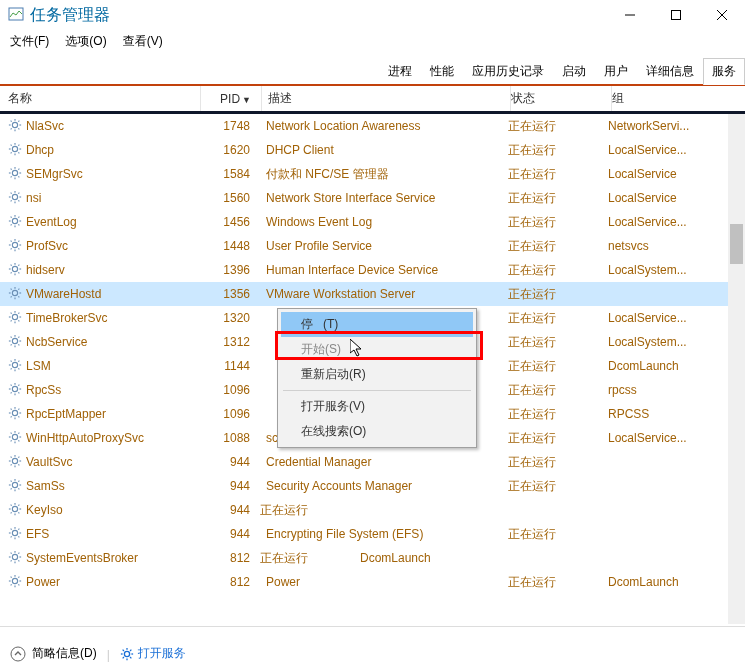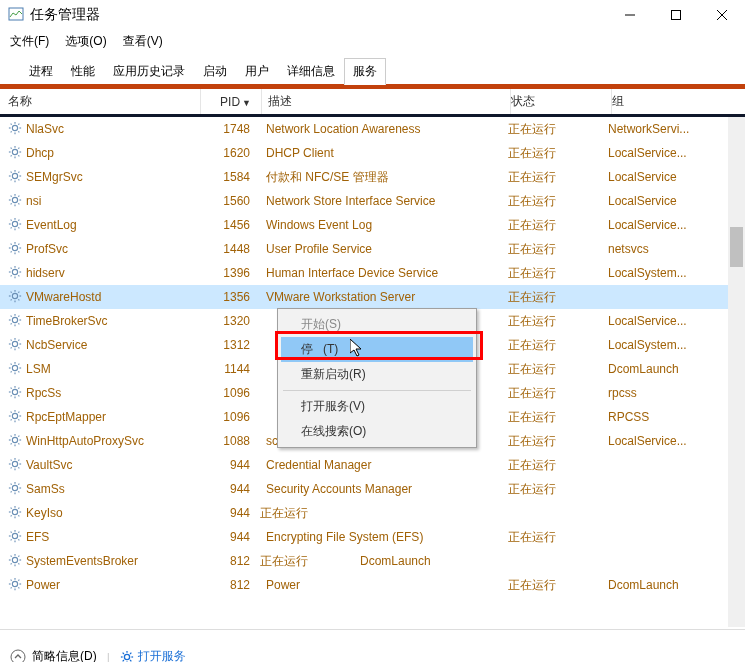--- a/index.html
+++ b/index.html
@@ -1,25 +1,25 @@
 <!DOCTYPE html>
 <html><head>
 <meta charset="utf-8">
 <style>
 * { margin: 0; padding: 0; box-sizing: border-box; font-family: "Microsoft YaHei", "Segoe UI", sans-serif; }
 body { background: #fff; width: 745px; height: 662px; overflow: hidden; position: relative; }
 .titlebar { height: 30px; display: flex; align-items: center; padding: 0 0 0 8px; }
 .titlebar .app-icon { width: 16px; height: 16px; margin-right: 6px; }
-.titlebar .title { font-size: 14px; color: #000000; flex: 1; }
+.titlebar .title { font-size: 16px; color: #0369a1; flex: 1; }
 .win-btns { display: flex; }
 .win-btn { width: 46px; height: 30px; display: flex; align-items: center; justify-content: center; cursor: pointer; }
 .win-btn svg { width: 10px; height: 10px; }
 .menubar { height: 22px; display: flex; align-items: center; padding-left: 6px; font-size: 12px; gap: 8px; }
 .menubar span { padding: 2px 4px; cursor: pointer; }
-.tabs { display: flex; border-bottom: 5px solid #c2410c; margin-top: 6px; padding-left: 20px; }
+.tabs { display: flex; border-bottom: 2px solid #c2410c; margin-top: 6px; padding-left: 20px; justify-content: flex-end; }
 .tab { padding: 4px 8px; font-size: 12px; border: 1px solid transparent; cursor: pointer; margin-bottom: -1px; }
 .tab.active { border: 1px solid #ccc; border-bottom: 1px solid #fff; background: #fff; }
 .table-container { position: relative; height: 540px; overflow: hidden; }
 .table-header { display: flex; border-bottom: 3px solid #0f172a; height: 28px; align-items: center; font-size: 12px; color: #333; }
 .col-name { width: 200px; padding-left: 8px; }
 .col-pid { width: 60px; text-align: right; padding-right: 10px; }
 .col-desc { width: 248px; padding-left: 6px; }
 .col-status { width: 100px; }
 .col-group { width: 110px; }
 .col-sort-icon { font-size: 9px; margin-left: 2px; }
@@ -539,22 +539,22 @@
         <div class="col-status">正在运行</div>
         <div class="col-group">DcomLaunch</div>
       </div>
     </div>
   <div class="scrollbar-track">
     <div class="scrollbar-thumb" style="top:110px;height:40px"></div>
   </div>
 </div>
 
 <div class="context-menu">
+  <div class="ctx-item hover"><span>停</span>&nbsp;&nbsp;&nbsp;<span>(T)</span></div>
   <div class="ctx-item disabled"><span>开始(S)</span></div>
-  <div class="ctx-item hover"><span>停</span>&nbsp;&nbsp;&nbsp;<span>(T)</span></div>
   <div class="ctx-item"><span>重新启动(R)</span></div>
   <div class="ctx-sep"></div>
   <div class="ctx-item"><span>打开服务(V)</span></div>
   <div class="ctx-item"><span>在线搜索(O)</span></div>
 </div>
 
 <div class="red-box"></div>
 
 <svg class="cursor" width="16" height="20" viewBox="0 0 16 20">
     <path d="M0,0 L0,14 L4,11 L7,17 L9,16 L6,10 L11,10 Z" fill="#fff" stroke="#000" stroke-width="1"></path>

